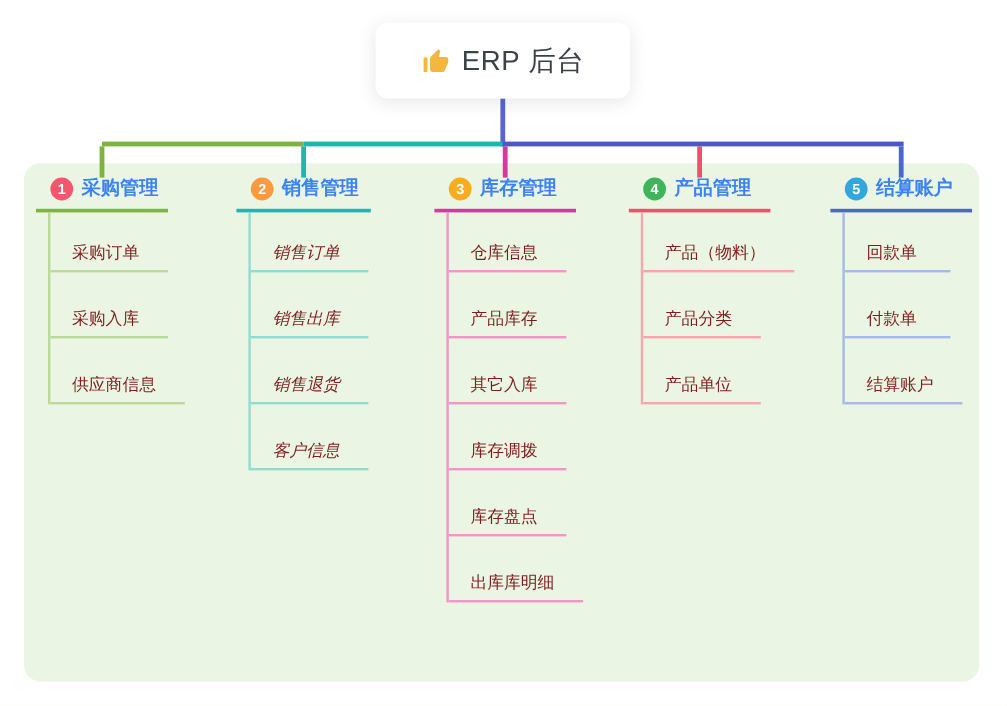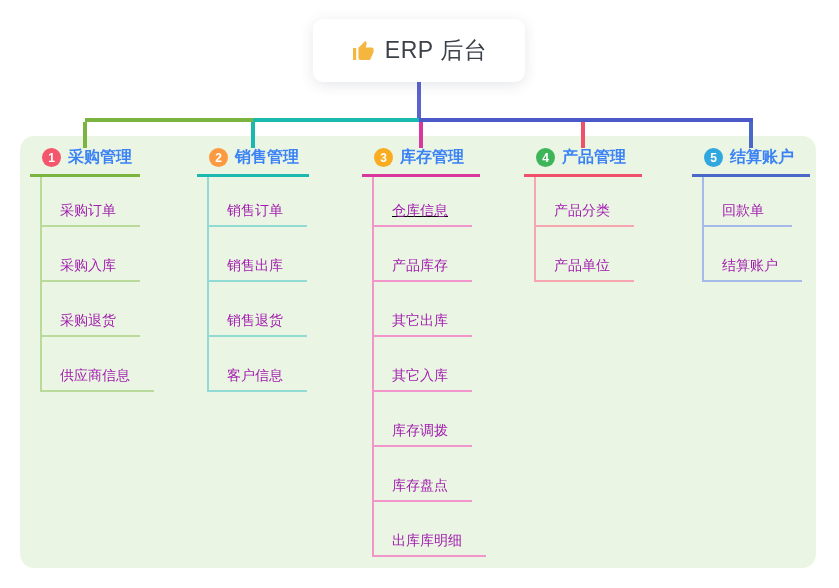--- a/index.html
+++ b/index.html
@@ -15,21 +15,21 @@
   .branch-header{display:flex;align-items:center;gap:7px;padding:0 0 6px 12px;
     border-bottom-style:solid;border-bottom-width:3px;box-sizing:border-box;cursor:pointer;}
   .badge{width:19px;height:19px;border-radius:50%;color:#fff;font-size:12px;font-weight:700;
     display:flex;align-items:center;justify-content:center;flex:0 0 auto;}
   .branch-label{font-size:16px;font-weight:600;color:#3b82f6;white-space:nowrap;}
   .branch-items{margin-left:10px;border-left-style:solid;border-left-width:2px;width:fit-content;}
   .node-item{height:55px;display:flex;align-items:flex-end;padding:0 24px 0 18px;
     border-bottom-style:solid;border-bottom-width:2px;min-width:88px;box-sizing:border-box;
     width:fit-content;cursor:pointer;}
   .node-item:first-child{height:50px;}
-  .node-item span{font-size:14px;color:#a21caf;margin-bottom:5px;white-space:nowrap;}
+  .node-item span{font-size:14px;color:#7f1d1d;margin-bottom:5px;white-space:nowrap;}
 </style>
 </head>
 <body>
 
 <div class="canvas">
   <div class="panel" style="background: rgb(234, 246, 227);"></div>
 
   <div class="root-node">
     <span style="display:flex;">
       <svg width="24" height="24" viewBox="0 0 24 24" aria-hidden="true">
@@ -53,61 +53,55 @@
         <span class="branch-label">采购管理</span>
       </div>
       <div class="branch-items" style="border-left-color: rgb(186, 218, 155);">
         <div class="node-item" style="border-bottom-color: rgb(186, 218, 155);">
           <span>采购订单</span>
         </div>
         <div class="node-item" style="border-bottom-color: rgb(186, 218, 155);">
           <span>采购入库</span>
         </div>
         <div class="node-item" style="border-bottom-color: rgb(186, 218, 155);">
-          <span>采购退货</span>
-        </div>
-        <div class="node-item" style="border-bottom-color: rgb(186, 218, 155);">
           <span>供应商信息</span>
         </div>
       </div>
     </div>
     <div class="column" style="left: 197px; top: 147px;">
       <div class="branch-header" style="width: 112px; border-bottom-color: rgb(26, 184, 175);">
         <span class="badge" style="background: rgb(251, 154, 64);">2</span>
         <span class="branch-label">销售管理</span>
       </div>
-      <div class="branch-items" style="border-left-color: rgb(144, 220, 213);">
+      <div class="branch-items" style="border-left-color: rgb(144, 220, 213); font-style: italic;">
         <div class="node-item" style="border-bottom-color: rgb(144, 220, 213);">
           <span>销售订单</span>
         </div>
         <div class="node-item" style="border-bottom-color: rgb(144, 220, 213);">
           <span>销售出库</span>
         </div>
         <div class="node-item" style="border-bottom-color: rgb(144, 220, 213);">
           <span>销售退货</span>
         </div>
         <div class="node-item" style="border-bottom-color: rgb(144, 220, 213);">
           <span>客户信息</span>
         </div>
       </div>
     </div>
     <div class="column" style="left: 362px; top: 147px;">
       <div class="branch-header" style="width: 118px; border-bottom-color: rgb(216, 55, 157);">
         <span class="badge" style="background: rgb(249, 172, 31);">3</span>
         <span class="branch-label">库存管理</span>
       </div>
       <div class="branch-items" style="border-left-color: rgb(242, 149, 202);">
-        <div class="node-item" style="border-bottom-color: rgb(242, 149, 202); text-decoration: underline;">
+        <div class="node-item" style="border-bottom-color: rgb(242, 149, 202);">
           <span>仓库信息</span>
         </div>
         <div class="node-item" style="border-bottom-color: rgb(242, 149, 202);">
           <span>产品库存</span>
-        </div>
-        <div class="node-item" style="border-bottom-color: rgb(242, 149, 202);">
-          <span>其它出库</span>
         </div>
         <div class="node-item" style="border-bottom-color: rgb(242, 149, 202);">
           <span>其它入库</span>
         </div>
         <div class="node-item" style="border-bottom-color: rgb(242, 149, 202); text-align: center;">
           <span>库存调拨</span>
         </div>
         <div class="node-item" style="border-bottom-color: rgb(242, 149, 202);">
           <span>库存盘点</span>
         </div>
@@ -116,34 +110,40 @@
         </div>
       </div>
     </div>
     <div class="column" style="left: 524px; top: 147px;">
       <div class="branch-header" style="width: 118px; border-bottom-color: rgb(240, 81, 106);">
         <span class="badge" style="background: rgb(62, 181, 89);">4</span>
         <span class="branch-label">产品管理</span>
       </div>
       <div class="branch-items" style="border-left-color: rgb(247, 166, 175);">
         <div class="node-item" style="border-bottom-color: rgb(247, 166, 175);">
+          <span>产品（物料）</span>
+        </div>
+        <div class="node-item" style="border-bottom-color: rgb(247, 166, 175);">
           <span>产品分类</span>
         </div>
         <div class="node-item" style="border-bottom-color: rgb(247, 166, 175); justify-content: flex-end;">
           <span>产品单位</span>
         </div>
       </div>
     </div>
     <div class="column" style="left: 692px; top: 147px;">
       <div class="branch-header" style="width: 118px; border-bottom-color: rgb(74, 104, 200);">
         <span class="badge" style="background: rgb(49, 167, 224);">5</span>
         <span class="branch-label">结算账户</span>
       </div>
       <div class="branch-items" style="border-left-color: rgb(166, 186, 234);">
         <div class="node-item" style="border-bottom-color: rgb(166, 186, 234);">
           <span>回款单</span>
         </div>
         <div class="node-item" style="border-bottom-color: rgb(166, 186, 234);">
+          <span>付款单</span>
+        </div>
+        <div class="node-item" style="border-bottom-color: rgb(166, 186, 234);">
           <span>结算账户</span>
         </div>
       </div>
     </div>
   </div>
 
 </body></html>

